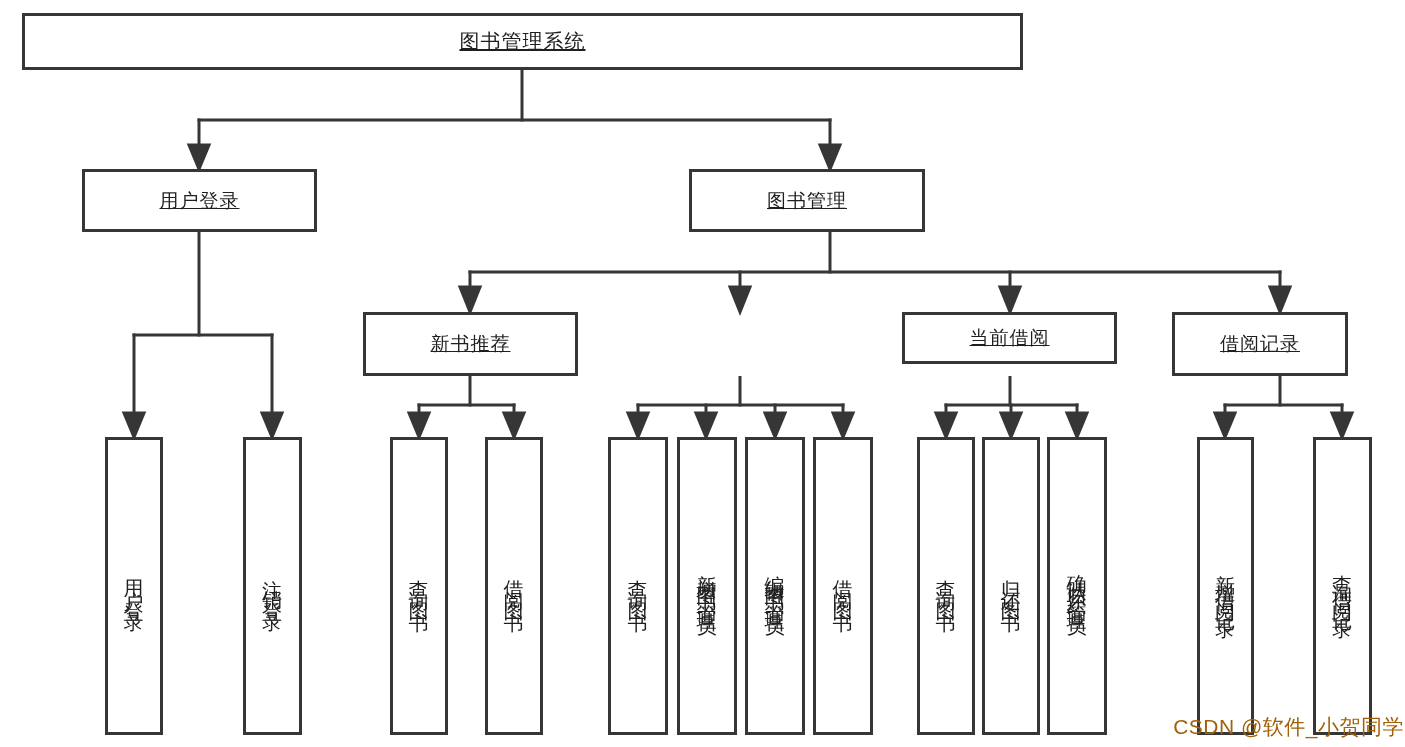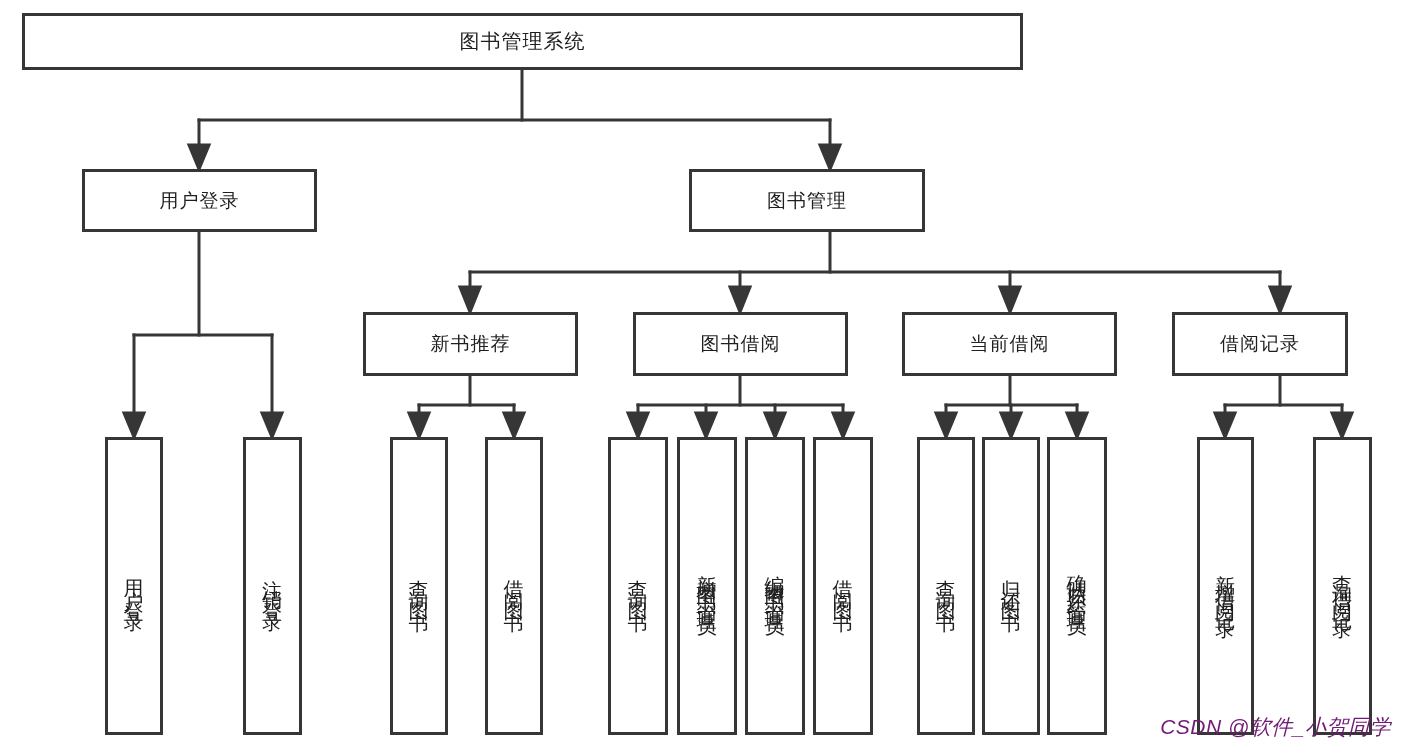--- a/index.html
+++ b/index.html
@@ -24,41 +24,41 @@
     border: 3px solid #363636;
     color: #1f1f1f;
     display: flex;
     align-items: center;
     justify-content: center;
     z-index: 2;
   }
   .hbox {
     font-size: 19px;
     letter-spacing: 1px;
+    text-decoration: underline;
   }
   .root {
     font-size: 20px;
   }
   .vbox {
     writing-mode: vertical-rl;
     font-size: 20px;
     letter-spacing: 11px;
     line-height: 1.1;
     text-align: center;
   }
   .watermark {
     position: absolute;
-    right: 14px;
+    right: 1px;
     top: 713px;
     z-index: 3;
     font-size: 21px;
-    color: #701a75;
+    color: #a16207;
     letter-spacing: 0.5px;
     white-space: nowrap;
-    font-style: italic;
   }
 </style>
 </head>
 <body>
 
 <div class="canvas">
 
   <svg class="connector-layer" width="1405" height="747" viewBox="0 0 1405 747" stroke="#363636" stroke-width="3" fill="#363636">
 
     <line x1="522" y1="70" x2="522" y2="121.5"></line>
@@ -128,24 +128,21 @@
   <div class="node hbox" style="left:82px; top:169px; width:235px; height:63px;">
     <span>用户登录</span>
   </div>
   <div class="node hbox" style="left:689px; top:169px; width:236px; height:63px;">
     <span>图书管理</span>
   </div>
 
   <div class="node hbox" style="left:363px; top:312px; width:215px; height:64px;">
     <span>新书推荐</span>
   </div>
-  <div class="node hbox" style="left:633px; top:312px; width:215px; height:64px;">
-    <span>图书借阅</span>
-  </div>
-  <div class="node hbox" style="left:902px; top:312px; width:215px; height:64px;">
+  <div class="node hbox" style="left:902px; top:312px; width:215px; height:52px;">
     <span>当前借阅</span>
   </div>
   <div class="node hbox" style="left:1172px; top:312px; width:176px; height:64px;">
     <span>借阅记录</span>
   </div>
 
   <div class="node vbox" style="left:105px; top:437px; width:58px; height:298px;">
     <span>用户登录</span>
   </div>
   <div class="node vbox" style="left:243px; top:437px; width:59px; height:298px;">

